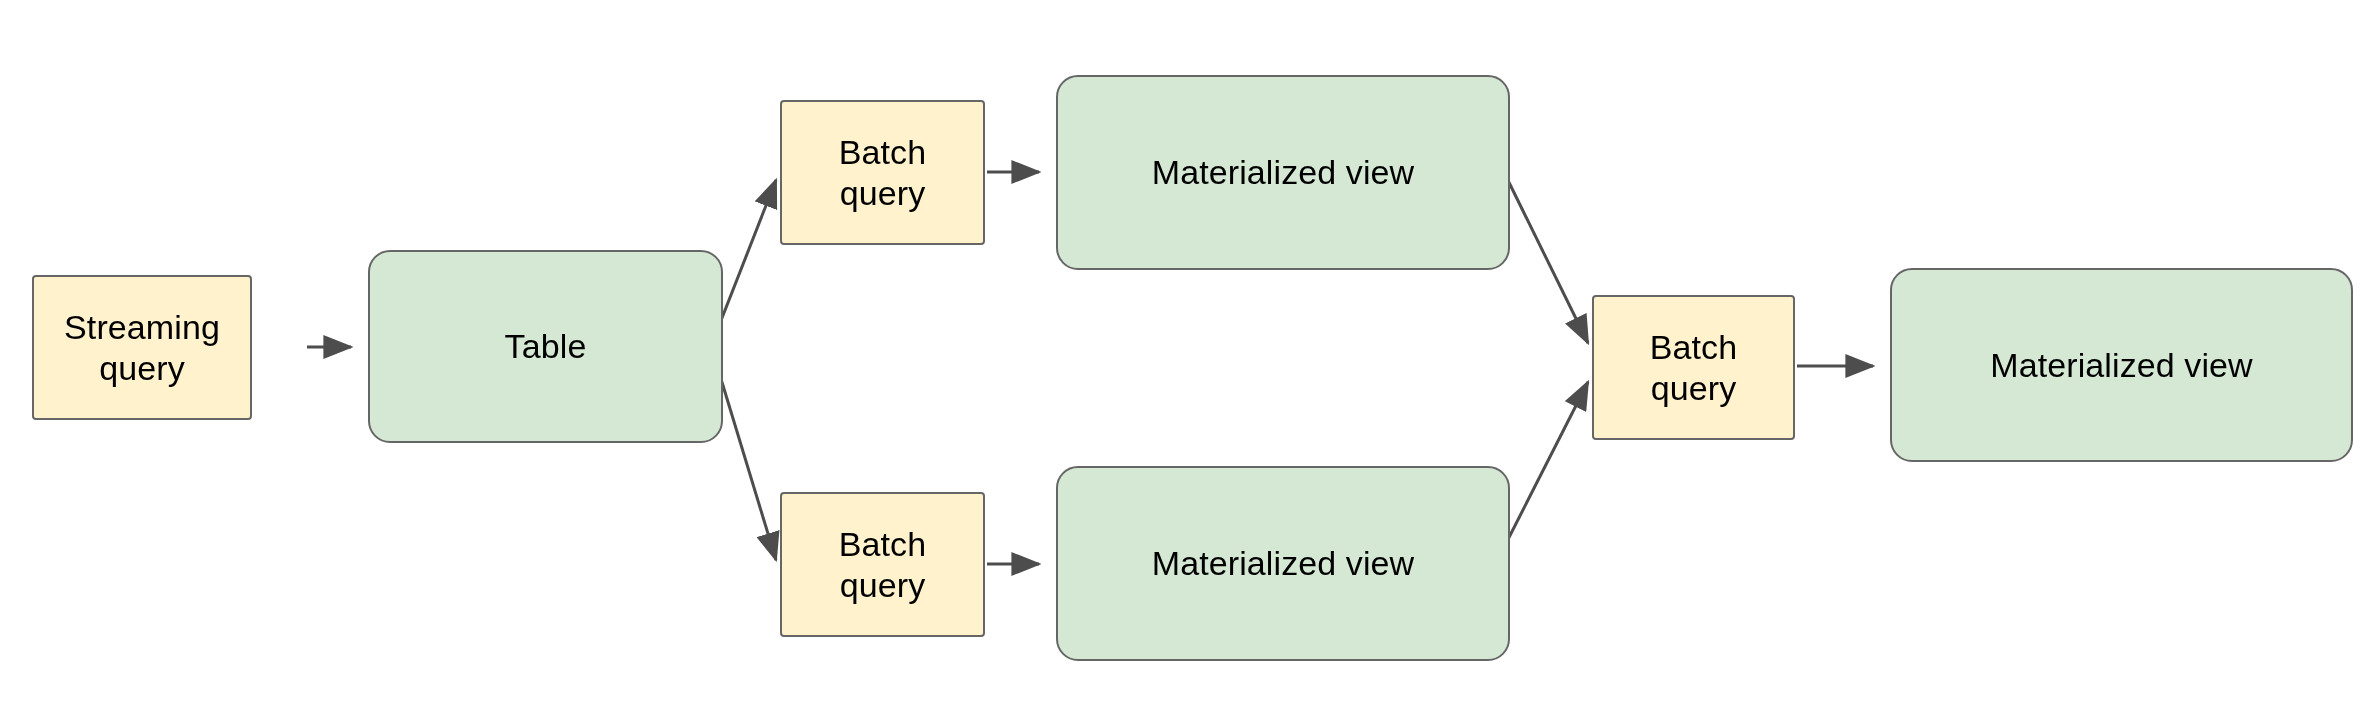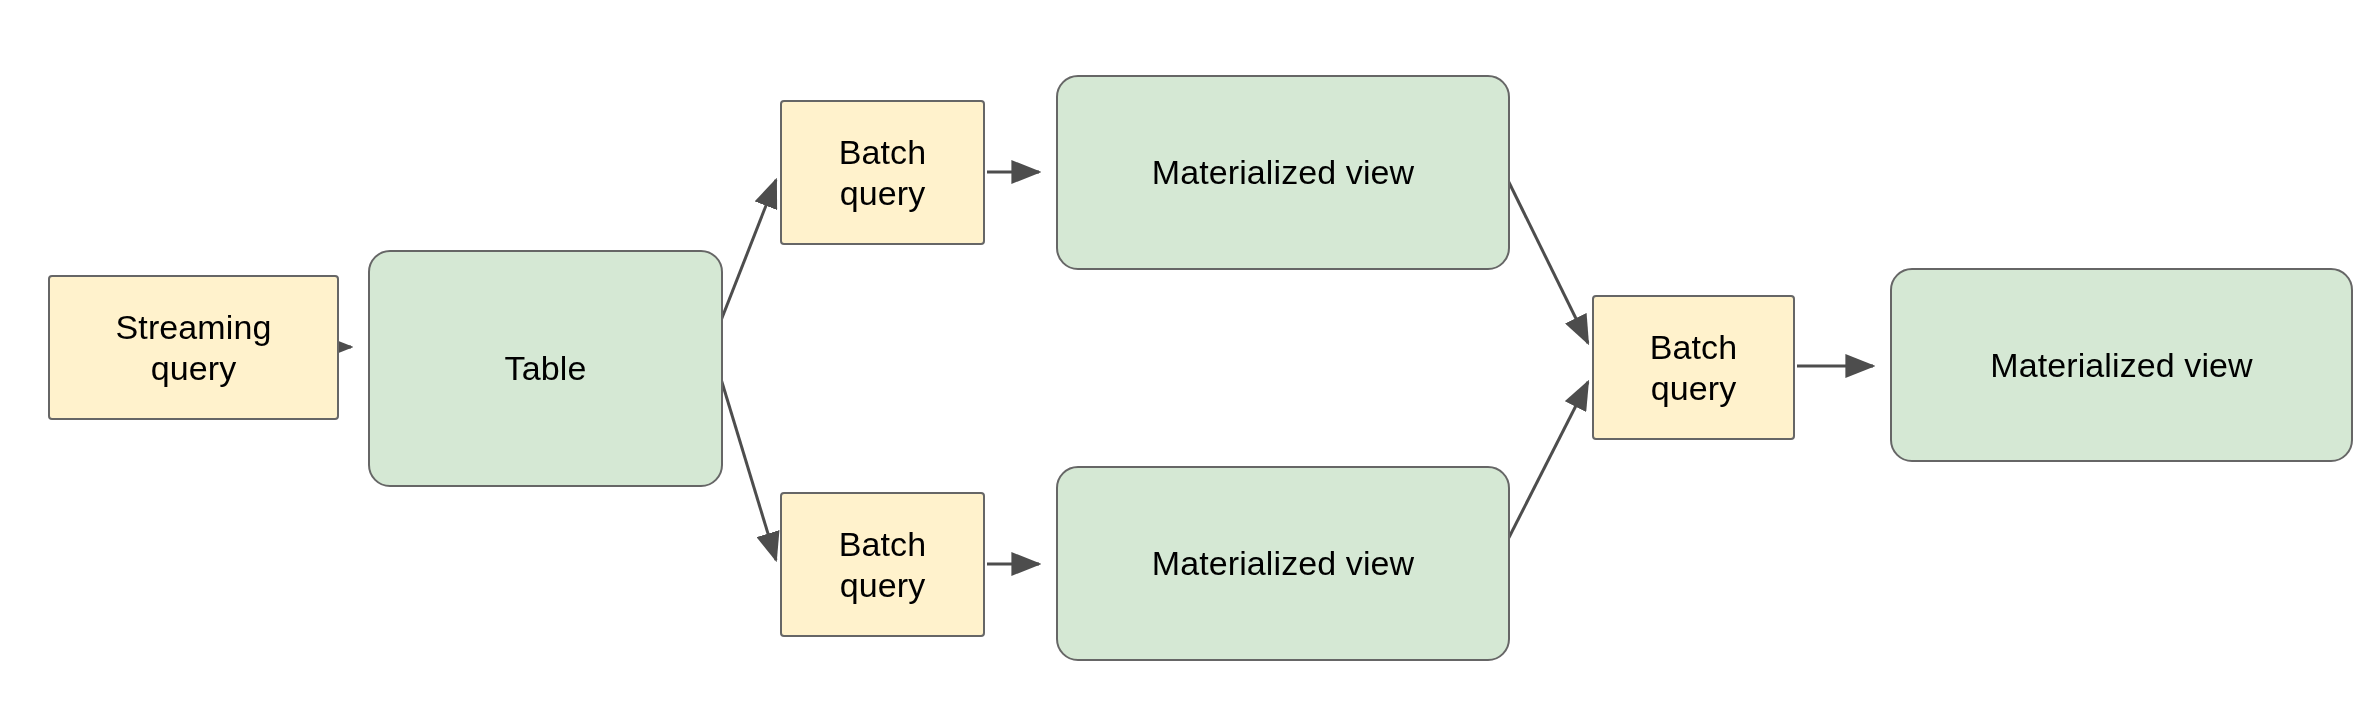--- a/index.html
+++ b/index.html
@@ -82,26 +82,26 @@
 
     <line x1="987" y1="564" x2="1039" y2="564" stroke="#4d4d4d" stroke-width="3" marker-end="url(#arrowhead)"></line>
 
     <line x1="1496" y1="156" x2="1588" y2="343" stroke="#4d4d4d" stroke-width="3" marker-end="url(#arrowhead)"></line>
 
     <line x1="1496" y1="563" x2="1588" y2="382" stroke="#4d4d4d" stroke-width="3" marker-end="url(#arrowhead)"></line>
 
     <line x1="1797" y1="366" x2="1873" y2="366" stroke="#4d4d4d" stroke-width="3" marker-end="url(#arrowhead)"></line>
   </svg>
 
-  <div class="node node-process" style="left:48px; top:275px; width:291px; height:145px;">
+  <div class="node node-process" style="left:32px; top:275px; width:220px; height:145px;">
     <span class="node-label">Streaming
 query</span>
   </div>
 
-  <div class="node node-store" style="left:355px; top:250px; width:355px; height:237px;">
+  <div class="node node-store" style="left:355px; top:250px; width:355px; height:193px;">
     <span class="node-label">Table</span>
   </div>
 
   <div class="node node-process" style="left:780px; top:100px; width:205px; height:145px;">
     <span class="node-label">Batch
 query</span>
   </div>
 
   <div class="node node-store" style="left:1043px; top:75px; width:454px; height:195px;">
     <span class="node-label">Materialized view</span>

